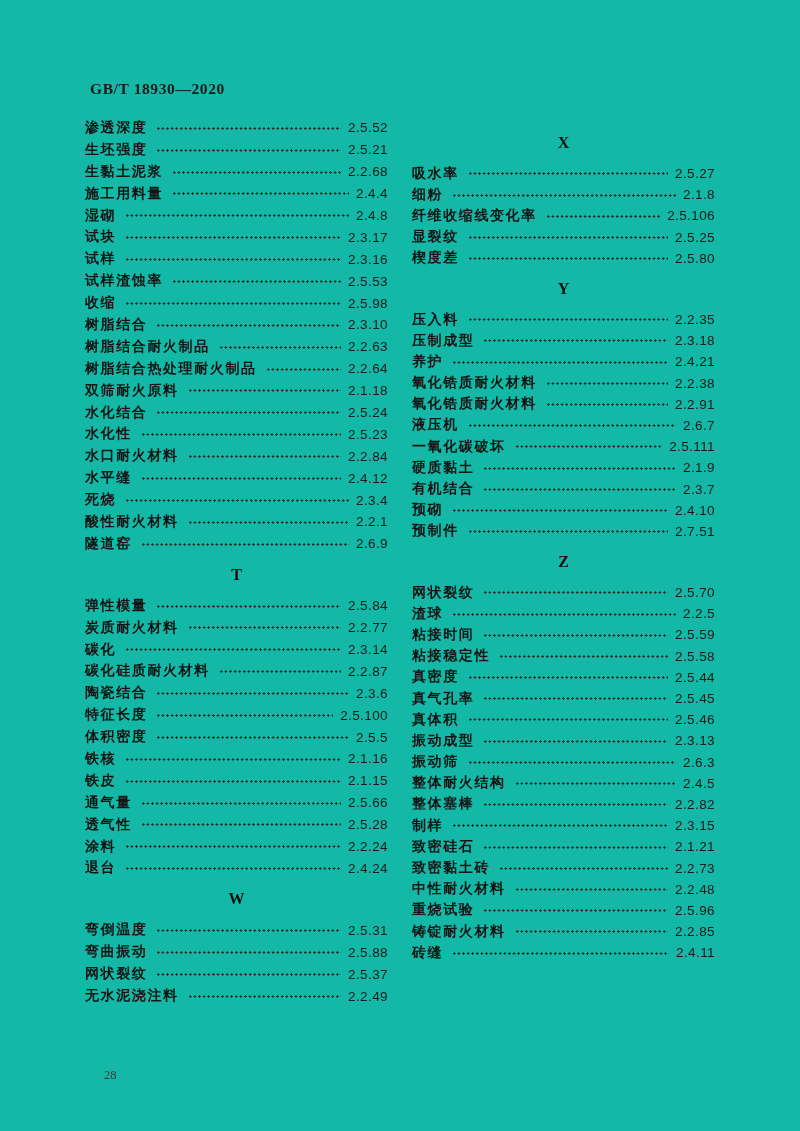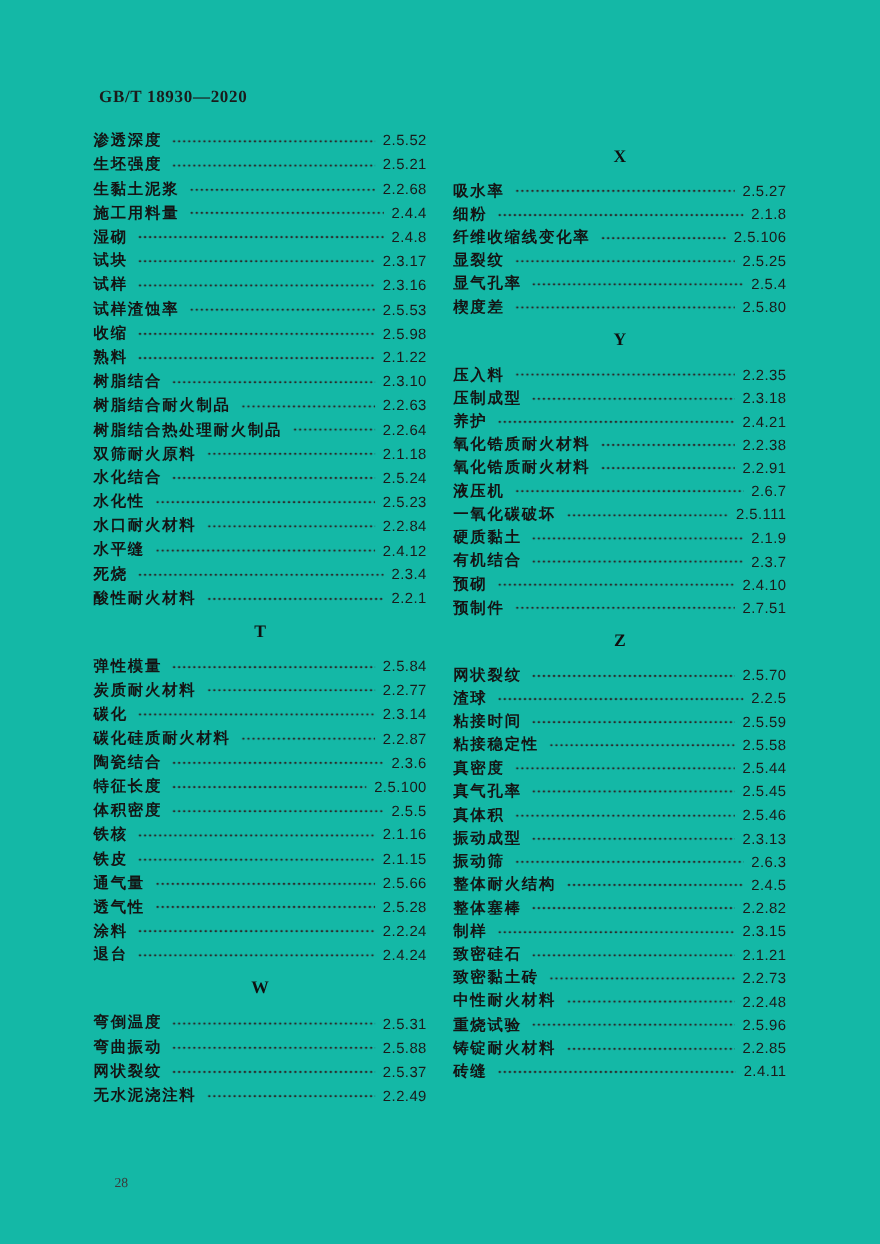--- a/index.html
+++ b/index.html
@@ -125,25 +125,20 @@
         <span class="term">试样渣蚀率</span>
         <span class="leader"></span>
         <span class="ref">2.5.53</span>
       </div>
       <div class="entry">
         <span class="term">收缩</span>
         <span class="leader"></span>
         <span class="ref">2.5.98</span>
       </div>
       <div class="entry">
-        <span class="term">熟料</span>
-        <span class="leader"></span>
-        <span class="ref">2.1.22</span>
-      </div>
-      <div class="entry">
         <span class="term">树脂结合</span>
         <span class="leader"></span>
         <span class="ref">2.3.10</span>
       </div>
       <div class="entry">
         <span class="term">树脂结合耐火制品</span>
         <span class="leader"></span>
         <span class="ref">2.2.63</span>
       </div>
       <div class="entry">
@@ -178,20 +173,25 @@
       </div>
       <div class="entry">
         <span class="term">死烧</span>
         <span class="leader"></span>
         <span class="ref">2.3.4</span>
       </div>
       <div class="entry">
         <span class="term">酸性耐火材料</span>
         <span class="leader"></span>
         <span class="ref">2.2.1</span>
+      </div>
+      <div class="entry">
+        <span class="term">隧道窑</span>
+        <span class="leader"></span>
+        <span class="ref">2.6.9</span>
       </div>
       <div class="heading">T</div>
       <div class="entry">
         <span class="term">弹性模量</span>
         <span class="leader"></span>
         <span class="ref">2.5.84</span>
       </div>
       <div class="entry">
         <span class="term">炭质耐火材料</span>
         <span class="leader"></span>
@@ -289,25 +289,20 @@
       </div>
       <div class="entry">
         <span class="term">纤维收缩线变化率</span>
         <span class="leader"></span>
         <span class="ref">2.5.106</span>
       </div>
       <div class="entry">
         <span class="term">显裂纹</span>
         <span class="leader"></span>
         <span class="ref">2.5.25</span>
-      </div>
-      <div class="entry">
-        <span class="term">显气孔率</span>
-        <span class="leader"></span>
-        <span class="ref">2.5.4</span>
       </div>
       <div class="entry">
         <span class="term">楔度差</span>
         <span class="leader"></span>
         <span class="ref">2.5.80</span>
       </div>
       <div class="heading">Y</div>
       <div class="entry">
         <span class="term">压入料</span>
         <span class="leader"></span>

